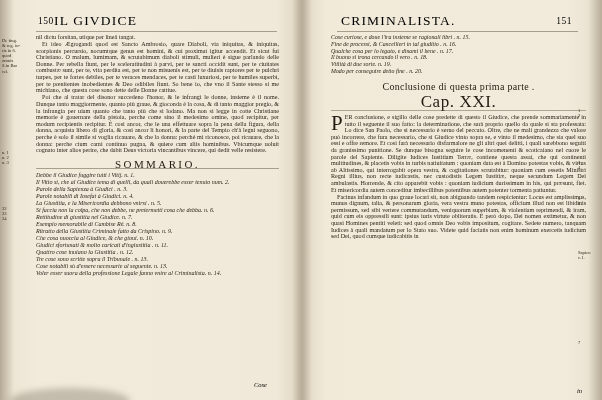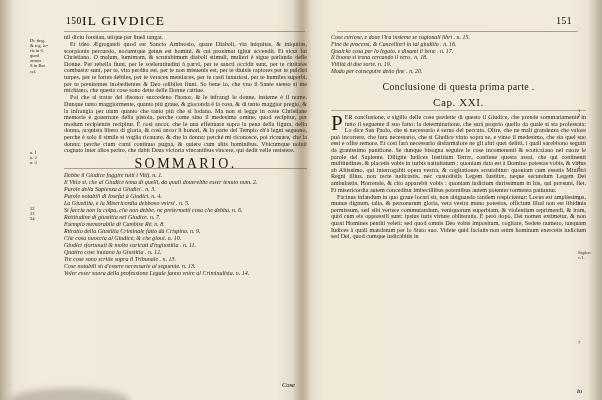--- a/index.html
+++ b/index.html
@@ -17,21 +17,21 @@
   .page {
     position: absolute;
     inset: 0;
     background: linear-gradient(90deg,#eae2d0 0%,#f2ebdc 6%,#f0e9d9 46%,#ded4c0 50%,#f1ead9 54%,#f2ebdc 94%,#e7dfcd 100%);
   }
   .col {
     position: absolute;
     top: 0;
     bottom: 0;
   }
-  .col.left { left: 0; width: 301px; margin-left: 28px; }
+  .col.left { left: 0; width: 301px; }
   .col.right { left: 301px; width: 301px; }
 
   .hdr {
     position: absolute;
     top: 13px;
     left: 0; right: 0;
     height: 16px;
     font-size: 13.5px;
     letter-spacing: 1.2px;
   }
@@ -85,21 +85,21 @@
     width: 34px;
     text-align: left;
   }
   .left .marg { left: 2px; }
   .right .marg { right: 2px; text-align: left; width: 22px; }
 
   .sommario-head {
     text-align: center;
     font-variant: small-caps;
     letter-spacing: 2.4px;
-    font-size: 14px;
+    font-size: 11px;
     margin: 7px 0 1px 0;
   }
   .sommario-rule {
     border-top: 0.7px solid #6a5f4c;
     opacity: .55;
     margin: 1px 0 3px 0;
   }
   .som-item {
     font-style: italic;
     font-size: 6.0px;
@@ -124,21 +124,21 @@
     margin: 0;
   }
   .concl-head {
     text-align: center;
     font-size: 10px;
     margin: 9px 0 9px 0;
     letter-spacing: .3px;
   }
   .concl-sub {
     text-align: center;
-    font-size: 11px;
+    font-size: 17px;
     margin: 1px 0 4px 0;
     letter-spacing: .6px;
   }
   .concl-rule {
     border-top: 0.7px solid #6a5f4c;
     opacity: .5;
     margin: 3px 0 3px 0;
   }
   .dropcap {
     float: left;
@@ -225,20 +225,21 @@
       <p class="som-item">Tre cose sono scritte sopra il Tribunale . n. 13.</p>
       <p class="som-item">Cose notabili sù d'essere necessarie al seguente. n. 13.</p>
       <p class="som-item">Voler esser suora della professione Legale fanno vnire al Criminalista. n. 14.</p>
     </div>
 
     <div class="catch">Cose</div>
   </div>
 
   <div class="col right">
     <div class="hdr">
+      <div class="title">CRIMINALISTA.</div>
       <span class="folio">151</span>
     </div>
     <div class="rule"></div>
 
     <div class="marg" style="top:108px;white-space:pre-line;">1
 2</div>
     <div class="marg" style="top:160px;white-space:pre-line;">3
 4</div>
     <div class="marg" style="top:196px;white-space:pre-line;">5
 6</div>

